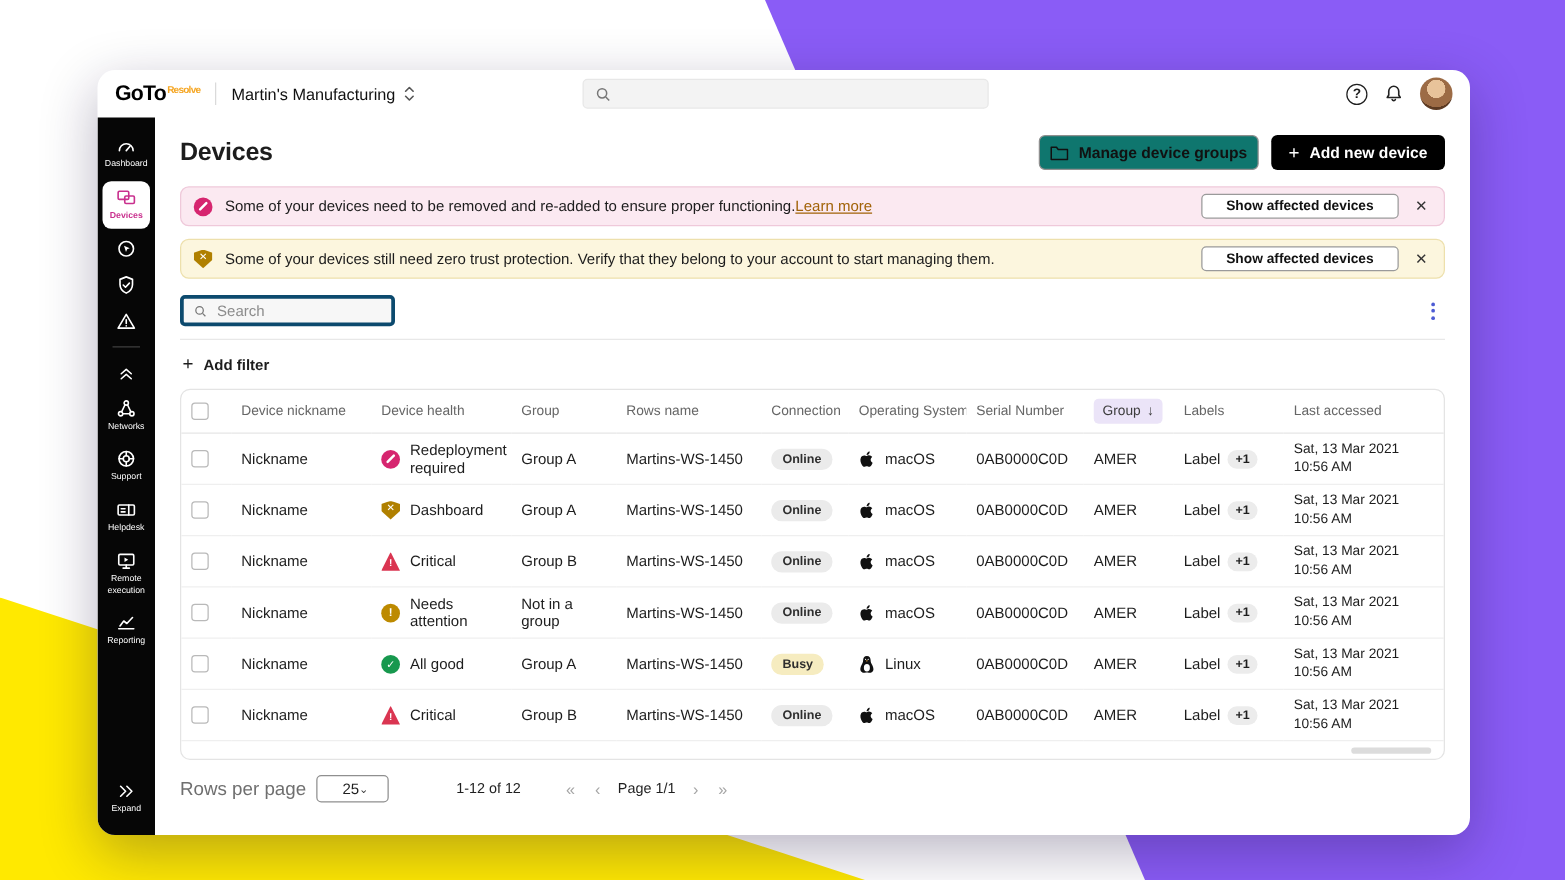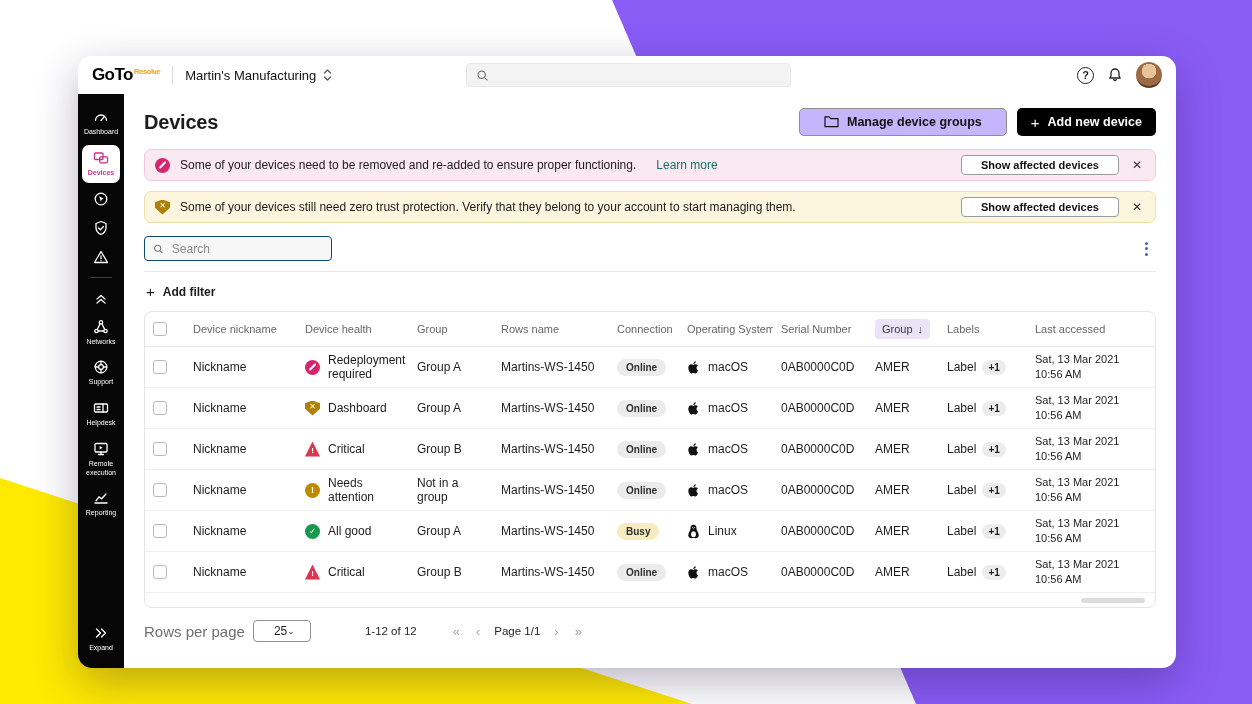--- a/index.html
+++ b/index.html
@@ -35,38 +35,38 @@
   .sb-item.active{background:#fff;border-radius:7px;width:38px}
   .sb-item.active svg{stroke:#C9308E}
   .sb-item.active .lbl{color:#C9308E;font-weight:700}
   .sb-div{width:22px;height:1px;background:#3F3F3F;margin:4px 0;flex:none}
   .sb-expand{margin-top:auto}
   .content{flex:1;padding:14px 20px 0;min-width:0;display:flex;flex-direction:column}
   
   .page-head{display:flex;align-items:center;margin-bottom:13px}
   h1{font-size:20px;margin:0;font-weight:700;letter-spacing:-.2px}
   .head-actions{margin-left:auto;display:flex;gap:10px}
-  .btn-outline{display:flex;gap:8px;border:1px solid #8F8F8F;border-radius:5px;background:#c4b5fd;
-               padding:6px 24px;font-size:12.5px;font-weight:700;font-family:inherit;cursor:pointer;color:#111}
+  .btn-outline{display:flex;align-items:center;gap:8px;border:1px solid #8F8F8F;border-radius:5px;background:#0f766e;
+               padding:6px 8px;font-size:12.5px;font-weight:700;font-family:inherit;cursor:pointer;color:#111}
   .btn-black{display:flex;align-items:center;gap:8px;border:0;border-radius:5px;background:#000;color:#fff;
              padding:6px 14px;font-size:12.5px;font-weight:700;font-family:inherit;cursor:pointer}
   .plus-w{font-size:15px;font-weight:400;line-height:1}
   
   .banner{display:flex;align-items:center;gap:10px;border-radius:7px;padding:5px 10px;font-size:12px;
           margin-bottom:10px;color:#1c1c1c}
   .banner.err{background:#FBE9F1;border:1px solid #EFC9DA}
   .banner.warn{background:#FCF6DE;border:1px solid #EDE0AC}
   .banner .grow{flex:1}
-  .lm{color:#0f766e;margin-left:20px;cursor:pointer}
+  .lm{text-decoration:underline;color:#a16207;margin-left:0;cursor:pointer}
   .btn-small{border:1px solid #9a9a9a;background:#fff;border-radius:4px;font-size:11px;padding:3px 19px;
              font-weight:600;font-family:inherit;white-space:nowrap;cursor:pointer;color:#111}
   .x{font-size:12px;color:#333;font-weight:700;padding:0 3px;cursor:pointer}
   
   .toolbar{display:flex;align-items:center;margin-top:3px}
-  .search-f{width:188px;height:25px;background:#F7F7F7;border:1px solid #0c4a6e;border-radius:4px;
+  .search-f{width:172px;height:25px;background:#F7F7F7;border:3px solid #0c4a6e;border-radius:4px;
             display:flex;align-items:center;gap:6px;padding:0 8px}
   .search-f input{border:0;background:transparent;outline:0;font-size:12px;width:100%;font-family:inherit}
   .search-f input::placeholder{color:#8C8C8C}
   .kebab{margin-left:auto;display:flex;flex-direction:column;gap:2.5px;padding:4px 8px;cursor:pointer}
   .kebab i{width:3px;height:3px;border-radius:50%;background:#4C5BD4}
   .tool-div{border-top:1px solid #E8E8E8;margin-top:10px}
   .addfilter{display:flex;align-items:center;gap:8px;padding:12px 2px;font-size:12px;font-weight:700;
              width:max-content;cursor:pointer}
   
   .tablebox{border:1px solid #E4E4E4;border-radius:8px;position:relative;overflow:hidden;background:#fff}

